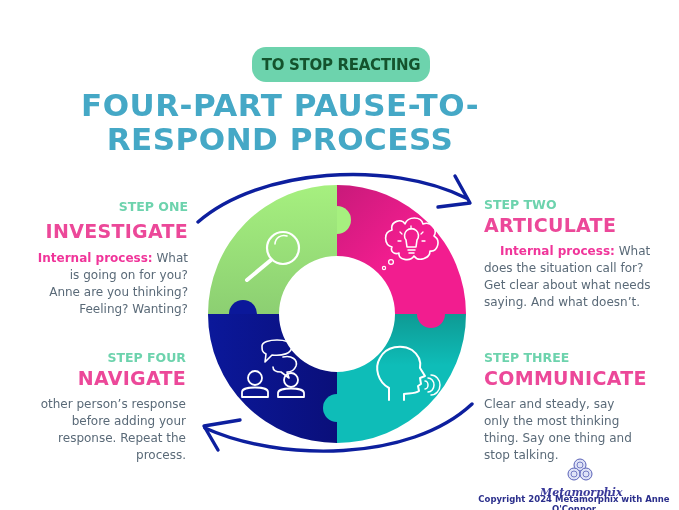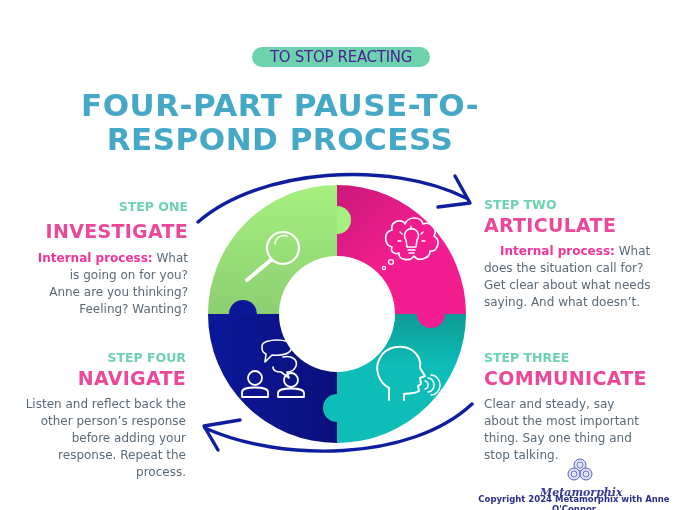--- a/index.html
+++ b/index.html
@@ -1,23 +1,23 @@
 <!DOCTYPE html>
 <html><head>
 <meta charset="utf-8">
 <style>
   html, body { margin:0; padding:0; }
   body {
     width:679px; height:510px; background:#ffffff; position:relative; overflow:hidden;
     font-family:"DejaVu Sans", sans-serif;
   }
   .pill {
-    position:absolute; left:252px; top:47px; width:178px; height:20px;
-    background:#6dd3ad; border-radius:14px; color:#4c1d95;
-    font-weight:normal; font-size:15px; letter-spacing:-0.3px;
+    position:absolute; left:252px; top:47px; width:178px; height:35px;
+    background:#6dd3ad; border-radius:14px; color:#14532d;
+    font-weight:bold; font-size:15px; letter-spacing:-0.3px;
     display:flex; align-items:center; justify-content:center;
   }
   .title {
     position:absolute; left:0; width:560px; text-align:center;
     color:#45a8c6; font-weight:bold; font-size:31px; letter-spacing:0.5px; line-height:34px;
   }
   .t1 { top:88px; }
   .t2 { top:122px; }
   .step-label { position:absolute; color:#6dd3ad; font-weight:bold; font-size:12.5px; }
   .step-name { position:absolute; color:#ec4899; font-weight:bold; font-size:19px; letter-spacing:0.3px; }
@@ -121,29 +121,28 @@
   <div><span class="hl">Internal process:</span> <span>What</span></div>
   <div>does the situation call for?</div>
   <div>Get clear about what needs</div>
   <div>saying. And what doesn’t.</div>
 </div>
 
 <div class="step-label" style="left:484px; top:350px;">STEP THREE</div>
 <div class="step-name" style="left:484px; top:367px;">COMMUNICATE</div>
 <div class="step-body" style="left:484px; top:396px; width:190px;">
   <div>Clear and steady, say</div>
-  <div>about the most important</div>
+  <div>only the most thinking</div>
   <div>thing. Say one thing and</div>
   <div>stop talking.</div>
 </div>
 
 <div class="step-label right" style="left:40px; top:350px; width:146px;">STEP FOUR</div>
 <div class="step-name right" style="left:20px; top:367px; width:166px;">NAVIGATE</div>
 <div class="step-body right" style="left:10px; top:396px; width:176px;">
-  <div>Listen and reflect back the</div>
   <div>other person’s response</div>
   <div>before adding your</div>
   <div>response. Repeat the</div>
   <div>process.</div>
 </div>
 
 <div class="logo">
   <svg width="30" height="24" viewBox="0 0 30 24">
     <g fill="#dfe3f7" stroke="#5a62b8" stroke-width="1">
       <circle cx="15" cy="7" r="6"></circle>

